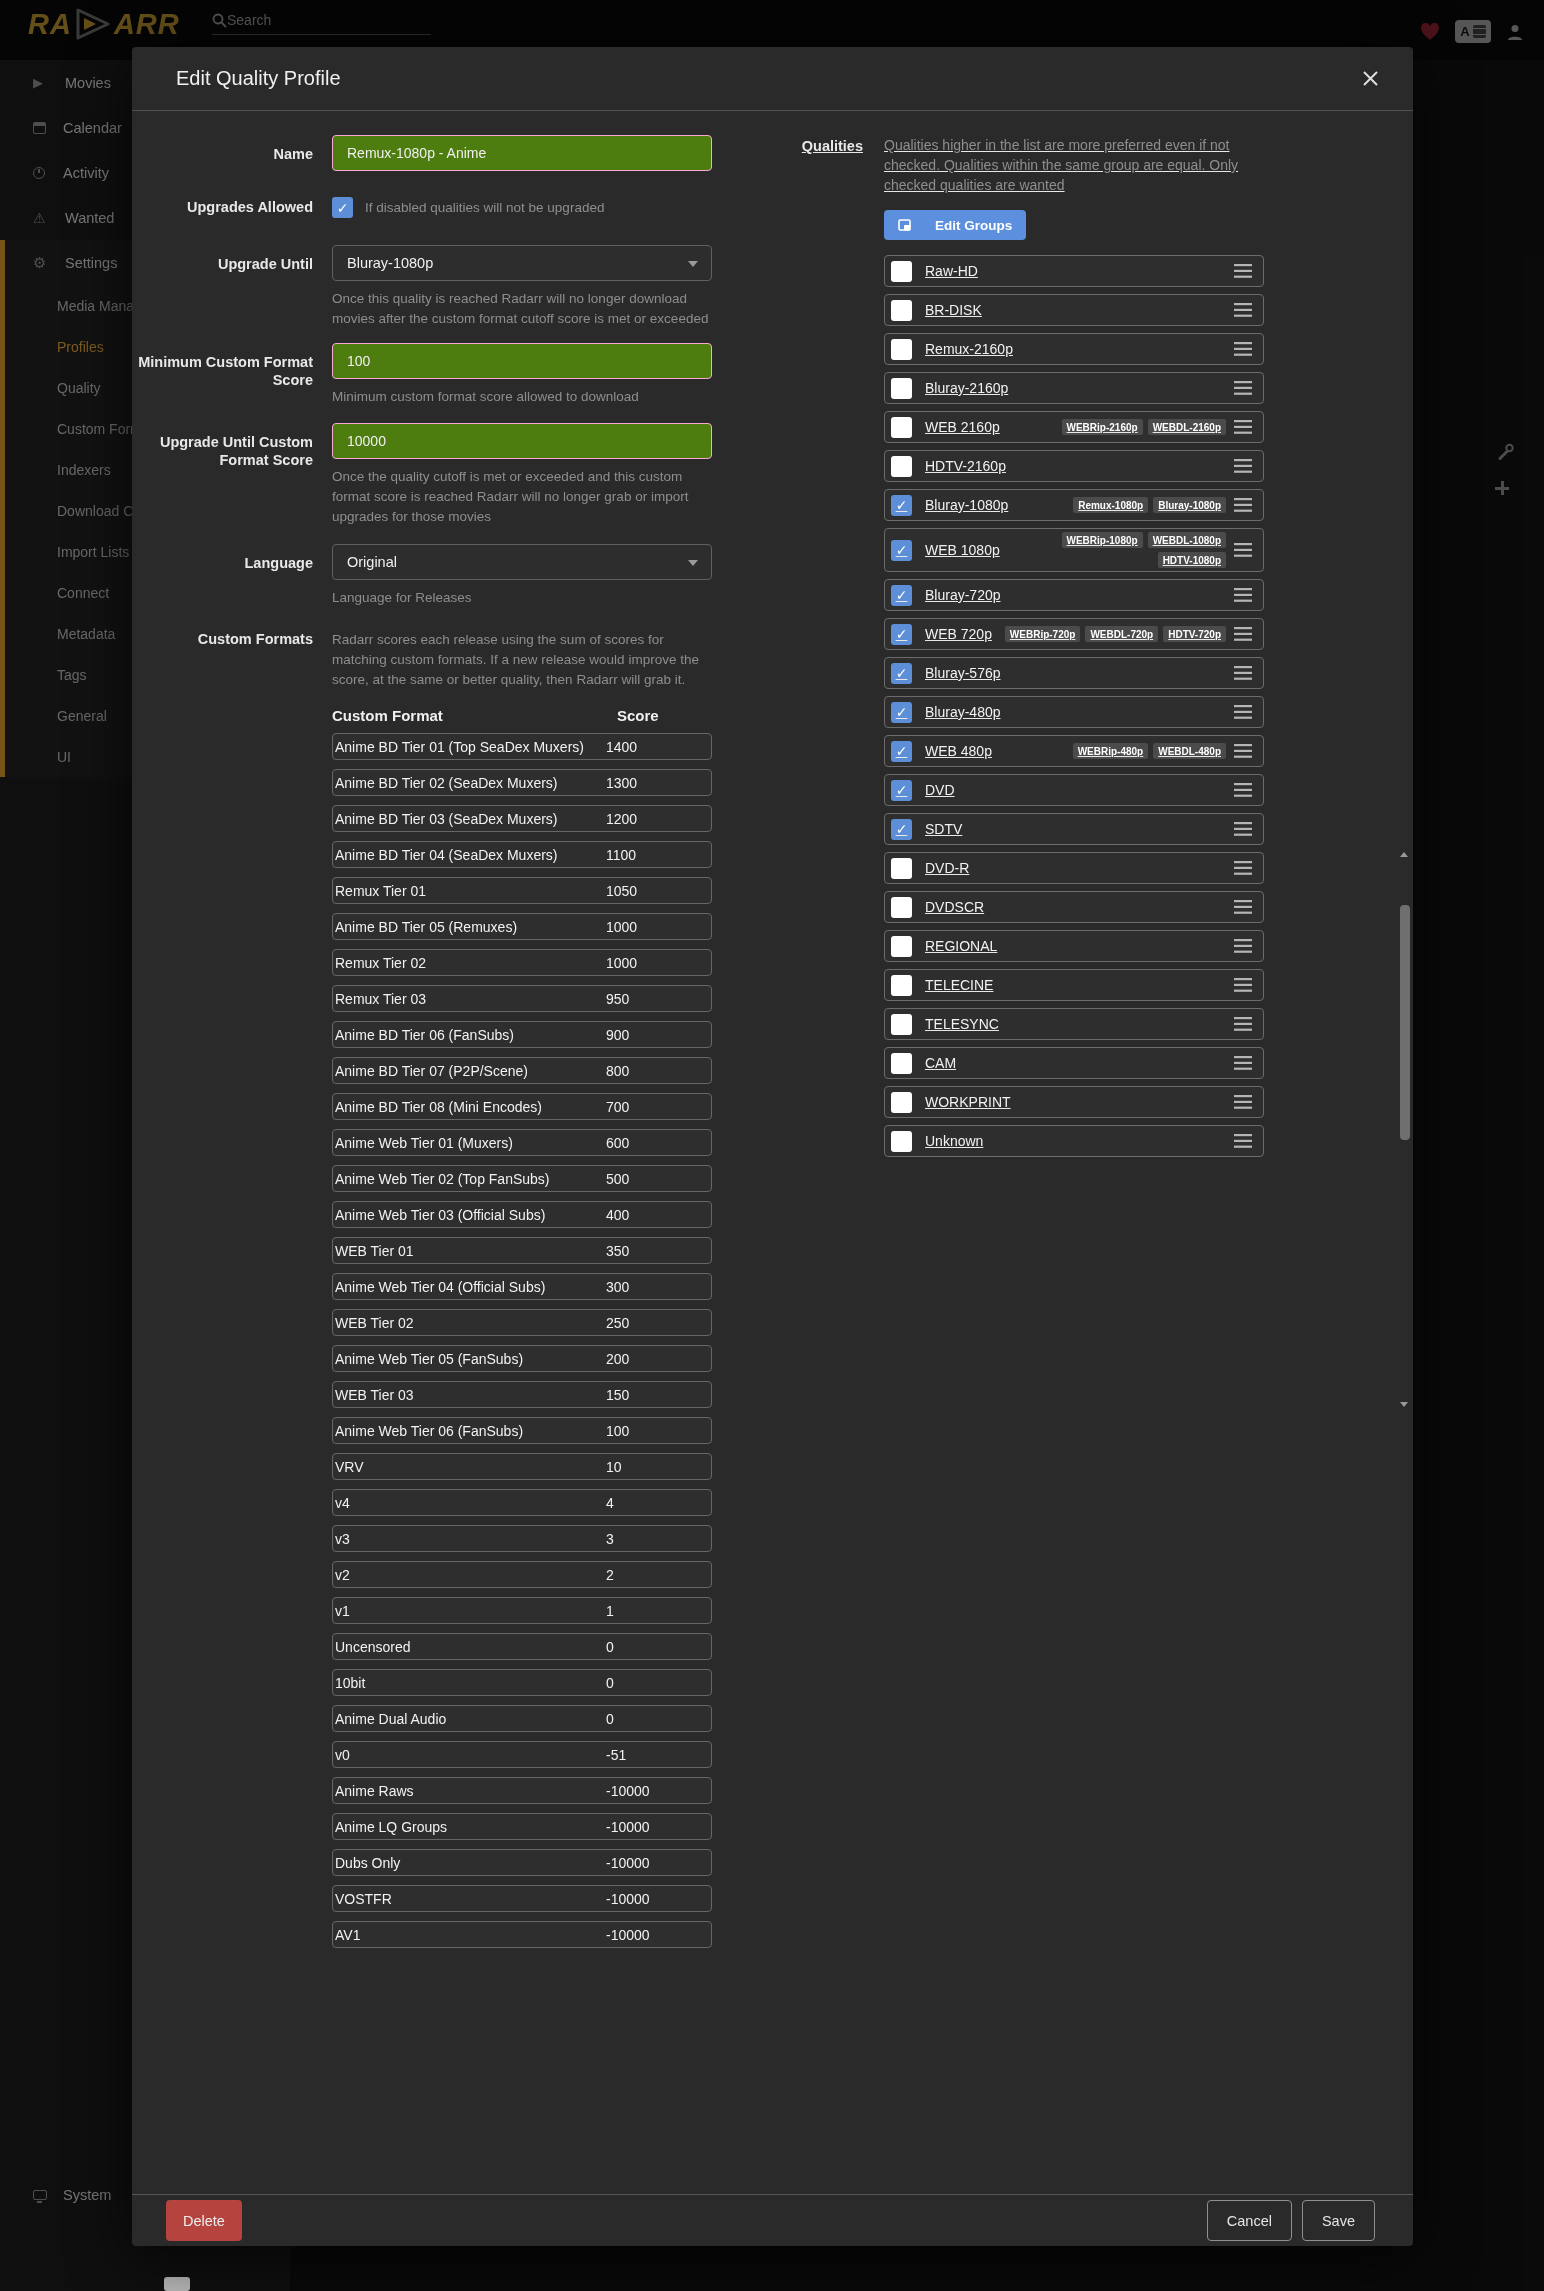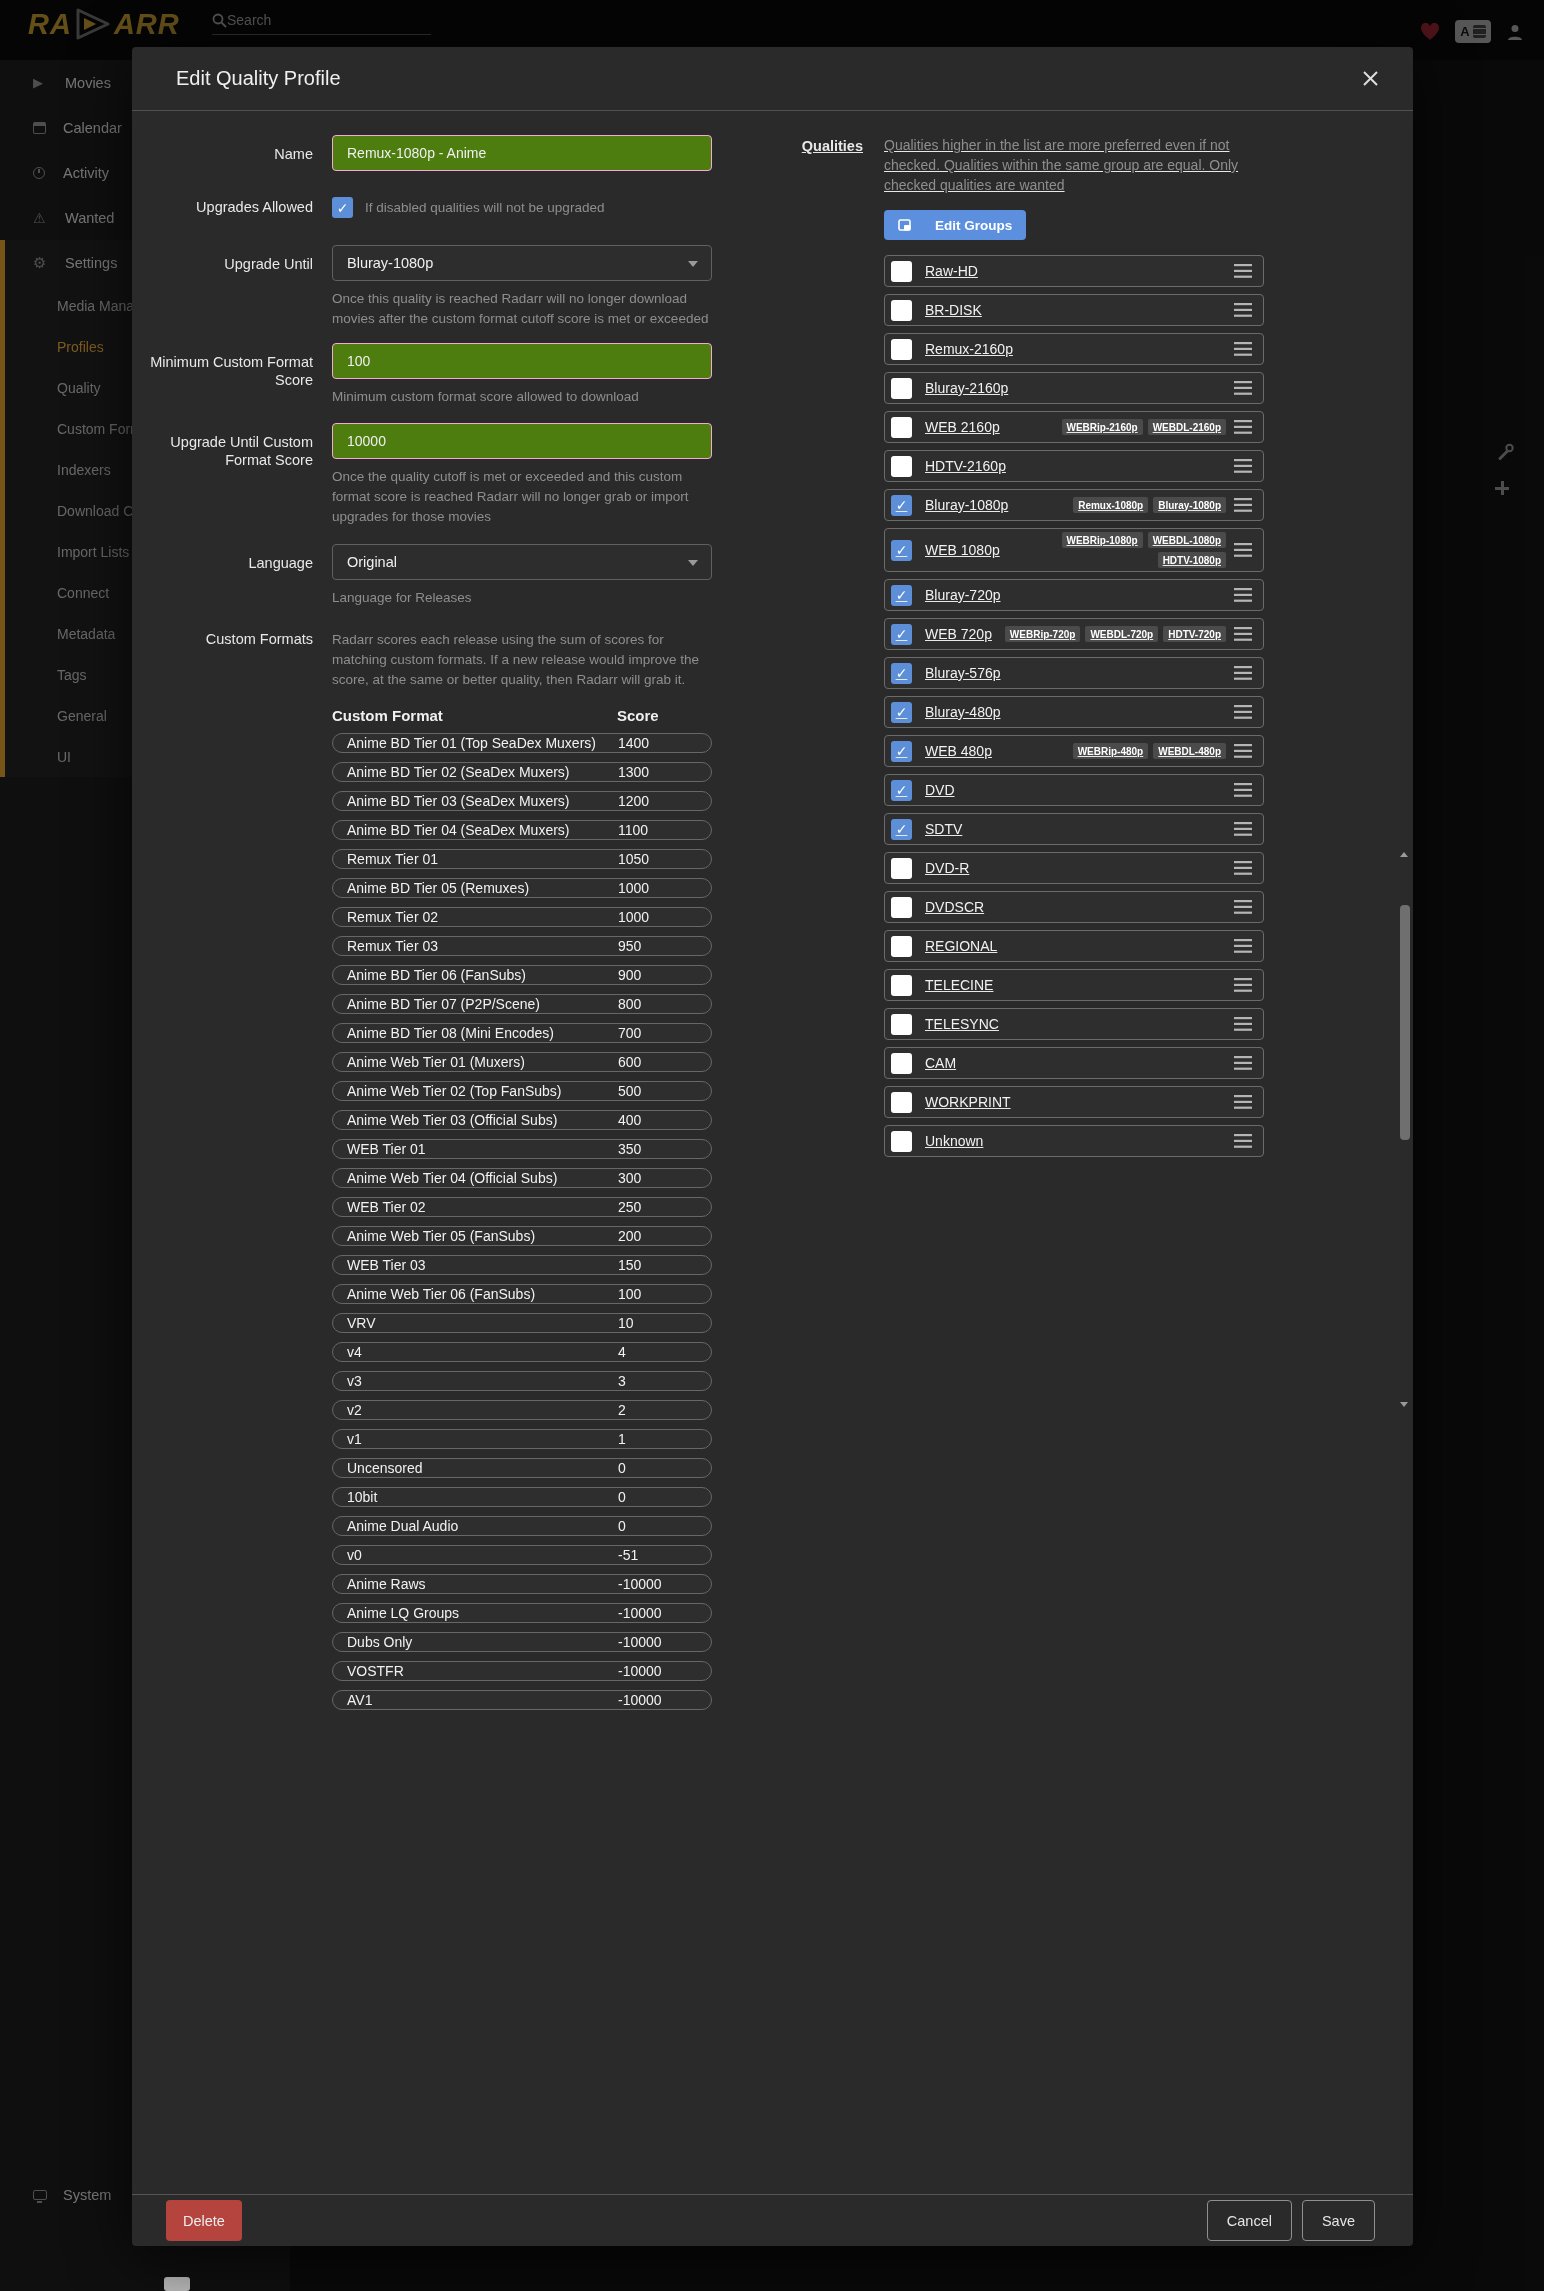--- a/index.html
+++ b/index.html
@@ -51,42 +51,42 @@
   .modal { position:absolute; left:132px; top:47px; width:1281px; height:2199px; background:#2a2a2a; z-index:10;
            border-radius:4px; box-shadow:0 10px 60px rgba(0,0,0,0.7); display:flex; flex-direction:column; }
   .m-header { height:64px; flex:none; display:flex; align-items:center; padding:0 30px 0 44px; border-bottom:1px solid #515151; }
   .m-title { font-size:20px; color:#f0f0f0; }
   .m-close { margin-left:auto; width:26px; height:26px; display:flex; align-items:center; justify-content:center; cursor:pointer; }
   .m-body { flex:1; display:flex; padding-top:24px; overflow:hidden; position:relative; }
   .m-footer { height:52px; flex:none; display:flex; align-items:center; padding:0 38px 0 34px; border-top:1px solid #565656; }
   
   .left-pane { width:580px; flex:none; }
   .form-row { display:flex; }
-  .form-label { width:181px; flex:none; text-align:right; font-weight:normal; font-size:14.5px; color:#e8e8e8;
+  .form-label { width:181px; flex:none; text-align:right; font-weight:bold; font-size:14.5px; color:#e8e8e8;
                 line-height:18px; padding-top:10px; }
   .form-control { margin-left:19px; width:380px; }
   .tb-input { width:100%; height:36px; background:#4d7c0f; border:1px solid #f9a8d4; border-radius:4px;
               color:#f0f0f0; font-size:14px; padding:0 14px; font-family:inherit; outline:none; }
   .select { position:relative; width:100%; height:36px; background:#2d2d2d; border:1px solid #606060; border-radius:4px;
             display:flex; align-items:center; padding:0 14px; font-size:14.5px; color:#f0f0f0; cursor:pointer; }
   .caret { position:absolute; right:13px; top:15px; width:0; height:0;
            border-left:5px solid transparent; border-right:5px solid transparent; border-top:6px solid #9a9a9a; }
   .help { color:#8e8e8e; font-size:13.5px; line-height:20px; margin-top:8px; }
   .check { width:21px; height:21px; border-radius:3px; background:#fff; flex:none; cursor:pointer;
            display:flex; align-items:center; justify-content:center; }
   .check.checked { background:#5d8fd9; }
   .check.checked::after { content:"✓"; color:#fff; font-size:14px; font-weight:bold; }
   .inline-help { display:flex; align-items:center; padding-top:1px; }
   .inline-help .txt { margin-left:12px; color:#8e8e8e; font-size:13.5px; }
   
   .cf-head { display:grid; grid-template-columns:285px 1fr; margin-top:17px; }
   .cf-head span { font-weight:bold; font-size:15px; color:#f0f0f0; }
   .cf-list { margin-top:9px; }
-  .cf-row { display:grid; grid-template-columns:271px 1fr; align-items:center; height:20px; padding-left:14px;
-            background:#2e2e2e; border:1px solid #676767; border-radius:12px; margin-bottom:9px; font-size:14px; color:#f2f2f2; cursor:pointer; }
+  .cf-row { display:grid; grid-template-columns:271px 1fr; align-items:center; height:27px; padding-left:2px;
+            background:#2e2e2e; border:1px solid #676767; border-radius:4px; margin-bottom:9px; font-size:14px; color:#f2f2f2; cursor:pointer; }
   
   .right-pane { width:552px; flex:none; display:flex;text-decoration:underline; }
   .q-label { width:151px; flex:none; text-align:right; font-weight:bold; font-size:14.5px; color:#e8e8e8; padding-top:3px; }
   .q-col { margin-left:21px; width:380px; }
   .q-desc { color:#8e8e8e; font-size:14px; line-height:20px; width:375px; }
   .btn-edit-groups { margin-top:15px; height:30px; padding:0 14px; background:#5c90de; border:none; border-radius:4px;
                      color:#fff; font-size:13.5px; font-weight:bold; display:inline-flex; align-items:center; gap:23px; cursor:pointer; font-family:inherit; }
   .q-list { margin-top:15px; }
   .q-row { display:flex; align-items:center; min-height:32px; background:#2e2e2e; border:1px solid #6b6b6b; border-radius:4px;
            margin-bottom:7px; padding:3px 9px 3px 6px; }

